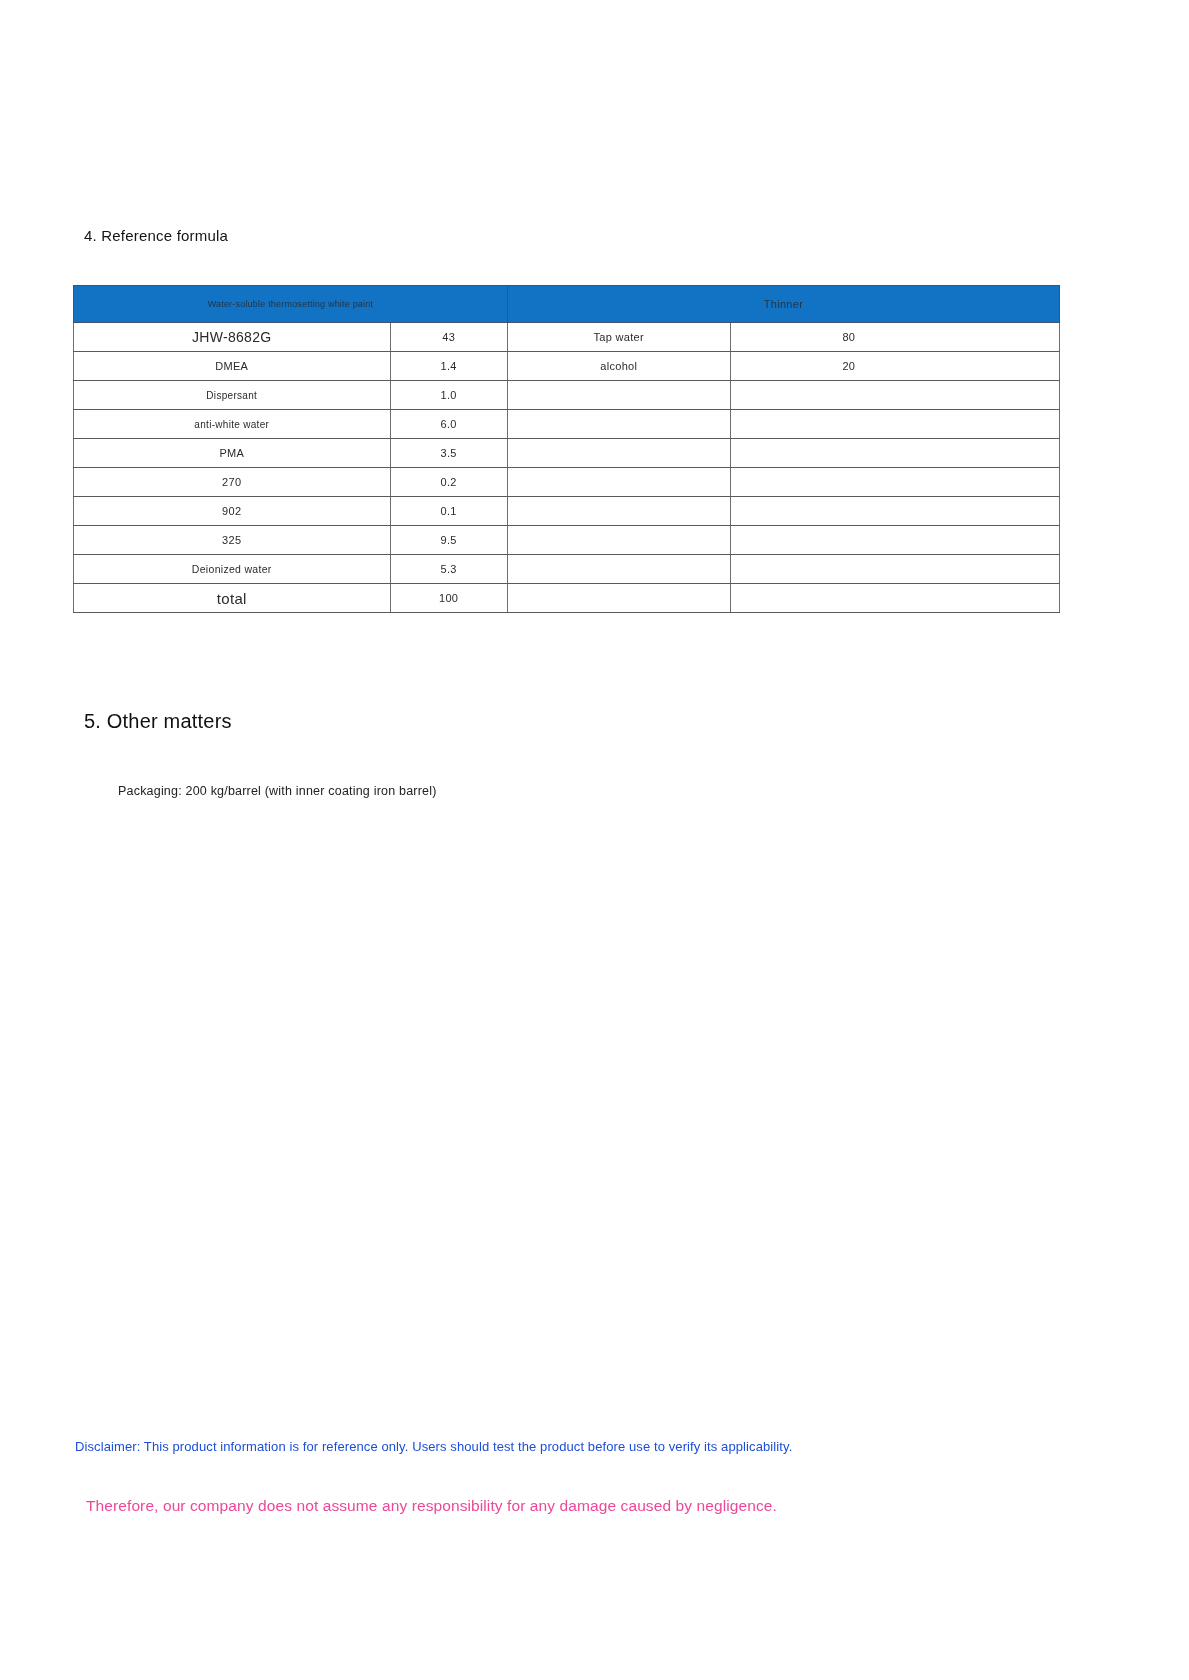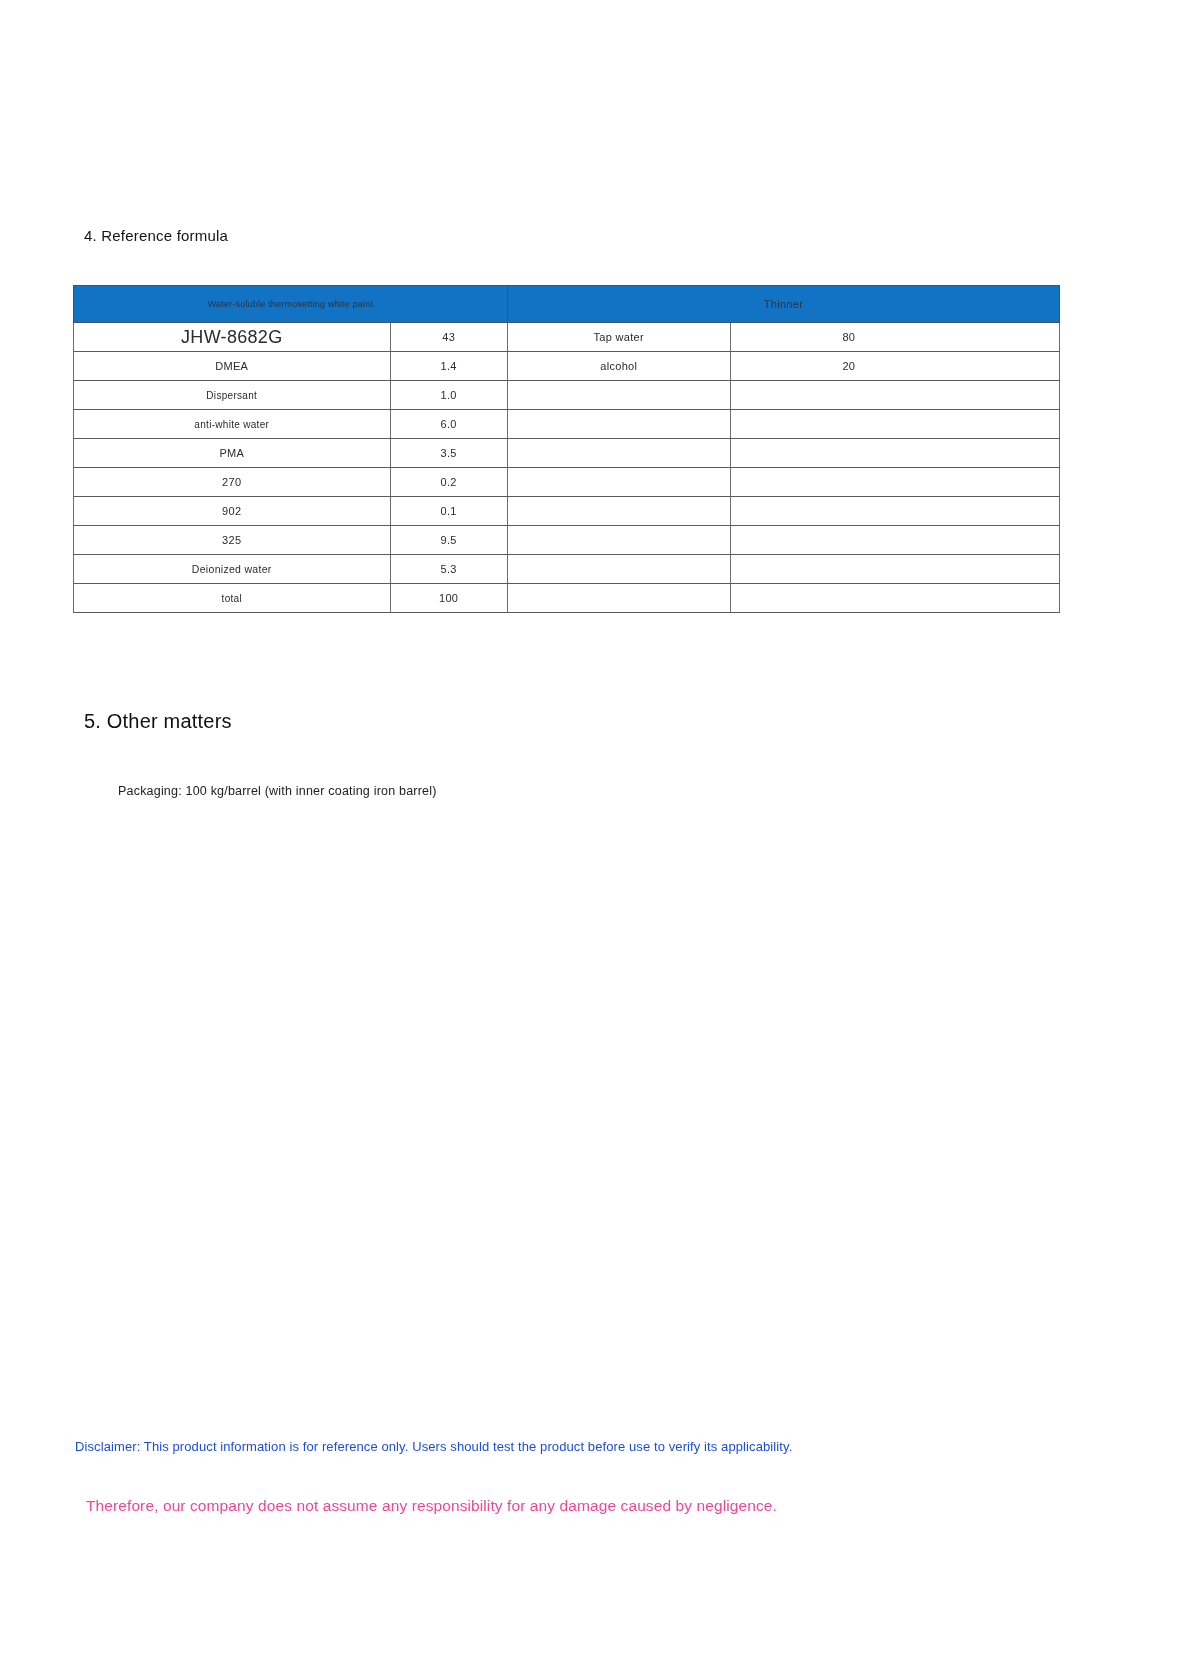--- a/index.html
+++ b/index.html
@@ -68,26 +68,26 @@
 
   table.formula tbody td {
     height: 28px;
     font-size: 11px;
     color: #2b2b2b;
     letter-spacing: 0.3px;
   }
   
   table.formula tbody td:nth-child(4) { padding-right: 92px; }
   
-  tr.r1  td:nth-child(1) { font-size: 18px; }
+  tr.r1  td:nth-child(1) { font-size: 14px; }
   tr.r3  td:nth-child(1) { font-size: 10px; }
   tr.r4  td:nth-child(1) { font-size: 10px; }
   tr.r6  td:nth-child(1) { font-size: 8.5px; }
   tr.r10 td:nth-child(1) { font-size: 10.5px; }
-  tr.r11 td:nth-child(1) { font-size: 10px; }
+  tr.r11 td:nth-child(1) { font-size: 15px; }
   tr.r1 td:nth-child(3), tr.r2 td:nth-child(3) { font-size: 11px; }
 
   .sec5-title {
     position: absolute;
     left: 70px;
     top: 710px;
     font-size: 20px;
     letter-spacing: 0.2px;
     color: #111111;
     margin-left: 14px;
@@ -200,19 +200,19 @@
           <td>100</td>
           <td></td>
           <td></td>
         </tr>
       </tbody>
     </table>
   </div>
 
   <div class="sec5-title">5. Other matters</div>
 
-  <div class="packaging-note">Packaging: 100 kg/barrel (with inner coating iron barrel)</div>
+  <div class="packaging-note">Packaging: 200 kg/barrel (with inner coating iron barrel)</div>
 
   <div class="disclaimer-1">Disclaimer: This product information is for reference only. Users should test the product before use to verify its applicability.</div>
 
   <div class="disclaimer-2">Therefore, our company does not assume any responsibility for any damage caused by negligence.</div>
 
 </div>
 
 </body></html>

